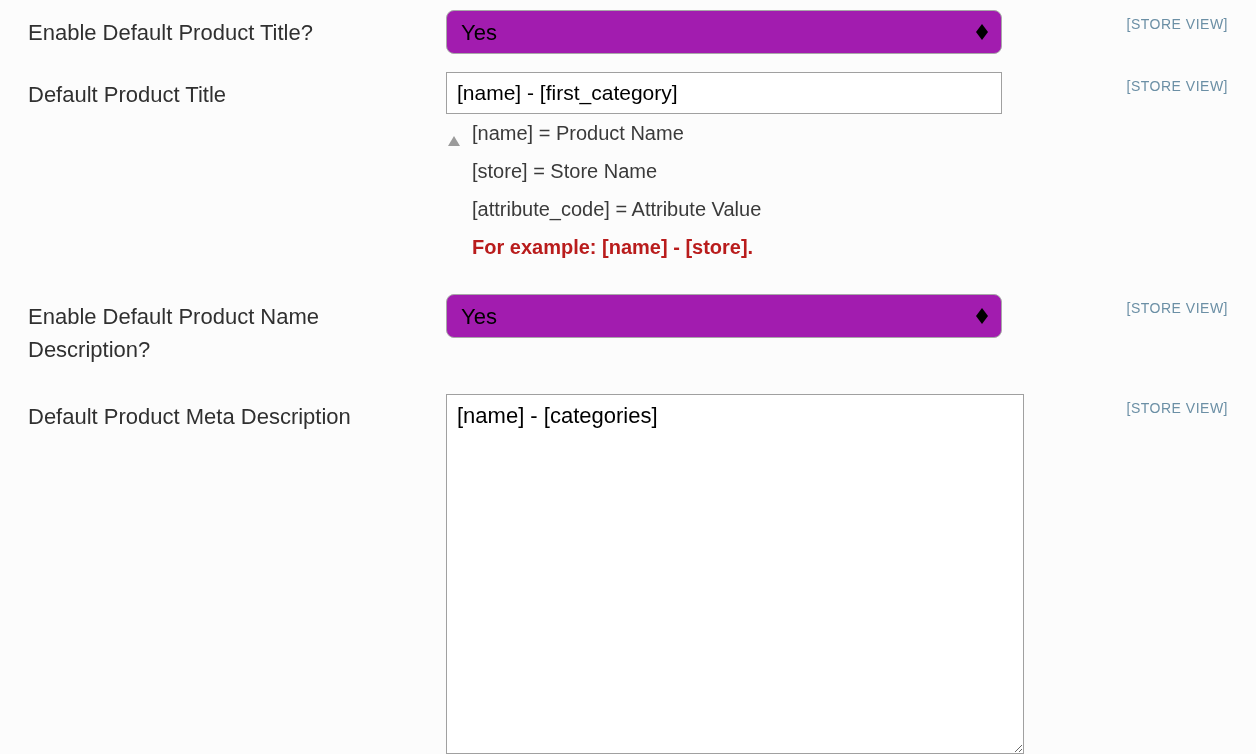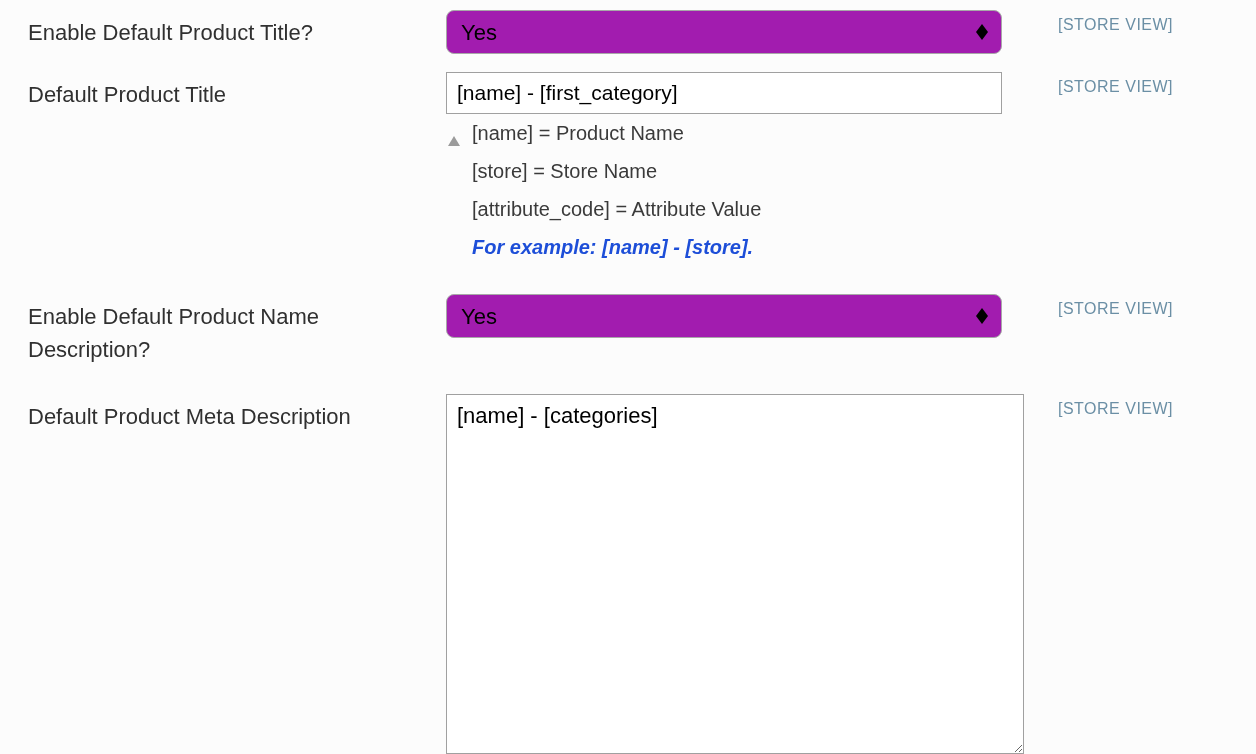--- a/index.html
+++ b/index.html
@@ -19,22 +19,23 @@
     }
     .field-row.tight { margin-bottom: 18px; }
     .field-label {
       color: #303030;
       line-height: 1.5;
       padding-top: 6px;
     }
     .scope {
       color: #6b8fa5;
       letter-spacing: 0.5px;
-      font-size: 16px;
+      font-size: 14px;
       padding-top: 6px;
+      text-align: right;
       white-space: nowrap;
     }
     .select-wrap {
       position: relative;
       width: 556px;
     }
     select.ctrl-select {
       width: 100%;
       height: 44px;
       border: 1px solid #a8a8a8;
@@ -90,21 +91,21 @@
       color: #3a3a3a;
       font-size: 20px;
       line-height: 1.9;
     }
     .help-block .caret-up {
       position: absolute;
       left: 2px;
       top: 6px;
     }
     .help-block .line { display: block; }
-    .help-block .bold { font-weight: 700; color: #1d4ed8; font-style: italic; }
+    .help-block .bold { font-weight: 700; color: #b91c1c; }
   </style>
 </head>
 <body>
 
 <div class="field-row tight">
   <div class="field-label">Enable Default Product Title?</div>
   <div class="select-wrap">
     <select class="ctrl-select">
       <option selected="">Yes</option>
       <option>No</option>

